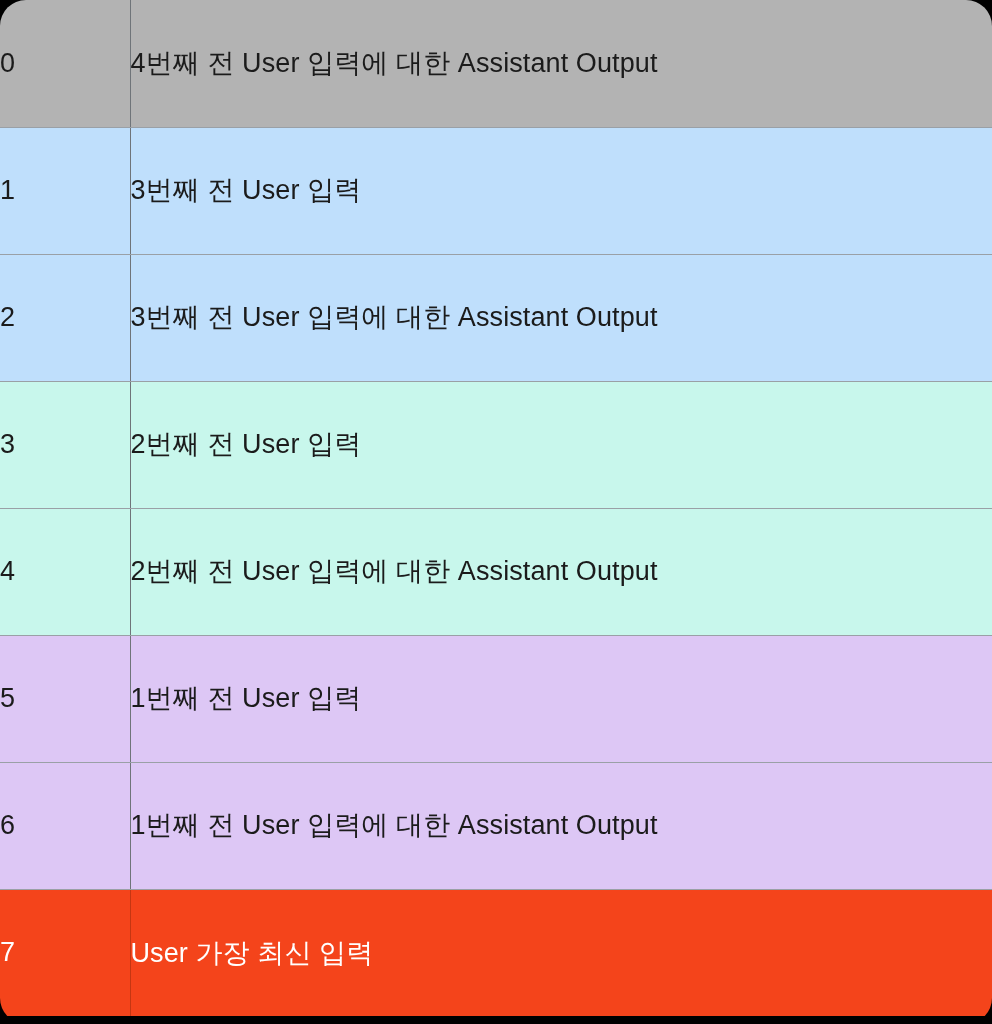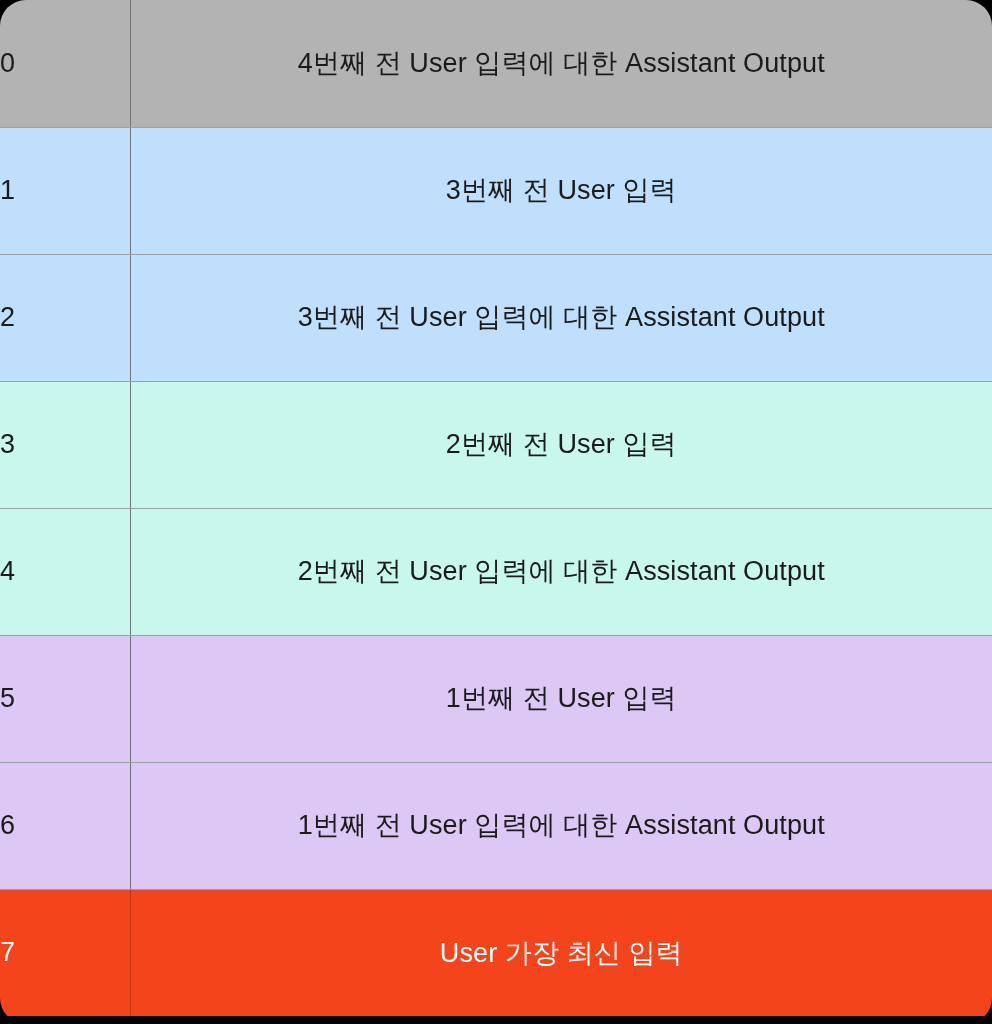--- a/index.html
+++ b/index.html
@@ -58,21 +58,21 @@
     text-align: left;
     padding-left: 40px;
     font-size: 27px;
     color: #1b1b1b;
     height: 127px;
     box-sizing: border-box;
     letter-spacing: 0.2px;
   }
 
   td.txt-cell {
-    text-align: center;
+    text-align: left;
     padding-left: 40px;
     padding-right: 24px;
     font-size: 27px;
     color: #1b1b1b;
     height: 127px;
     box-sizing: border-box;
     line-height: 1.35;
     letter-spacing: 0.1px;
   }
 

